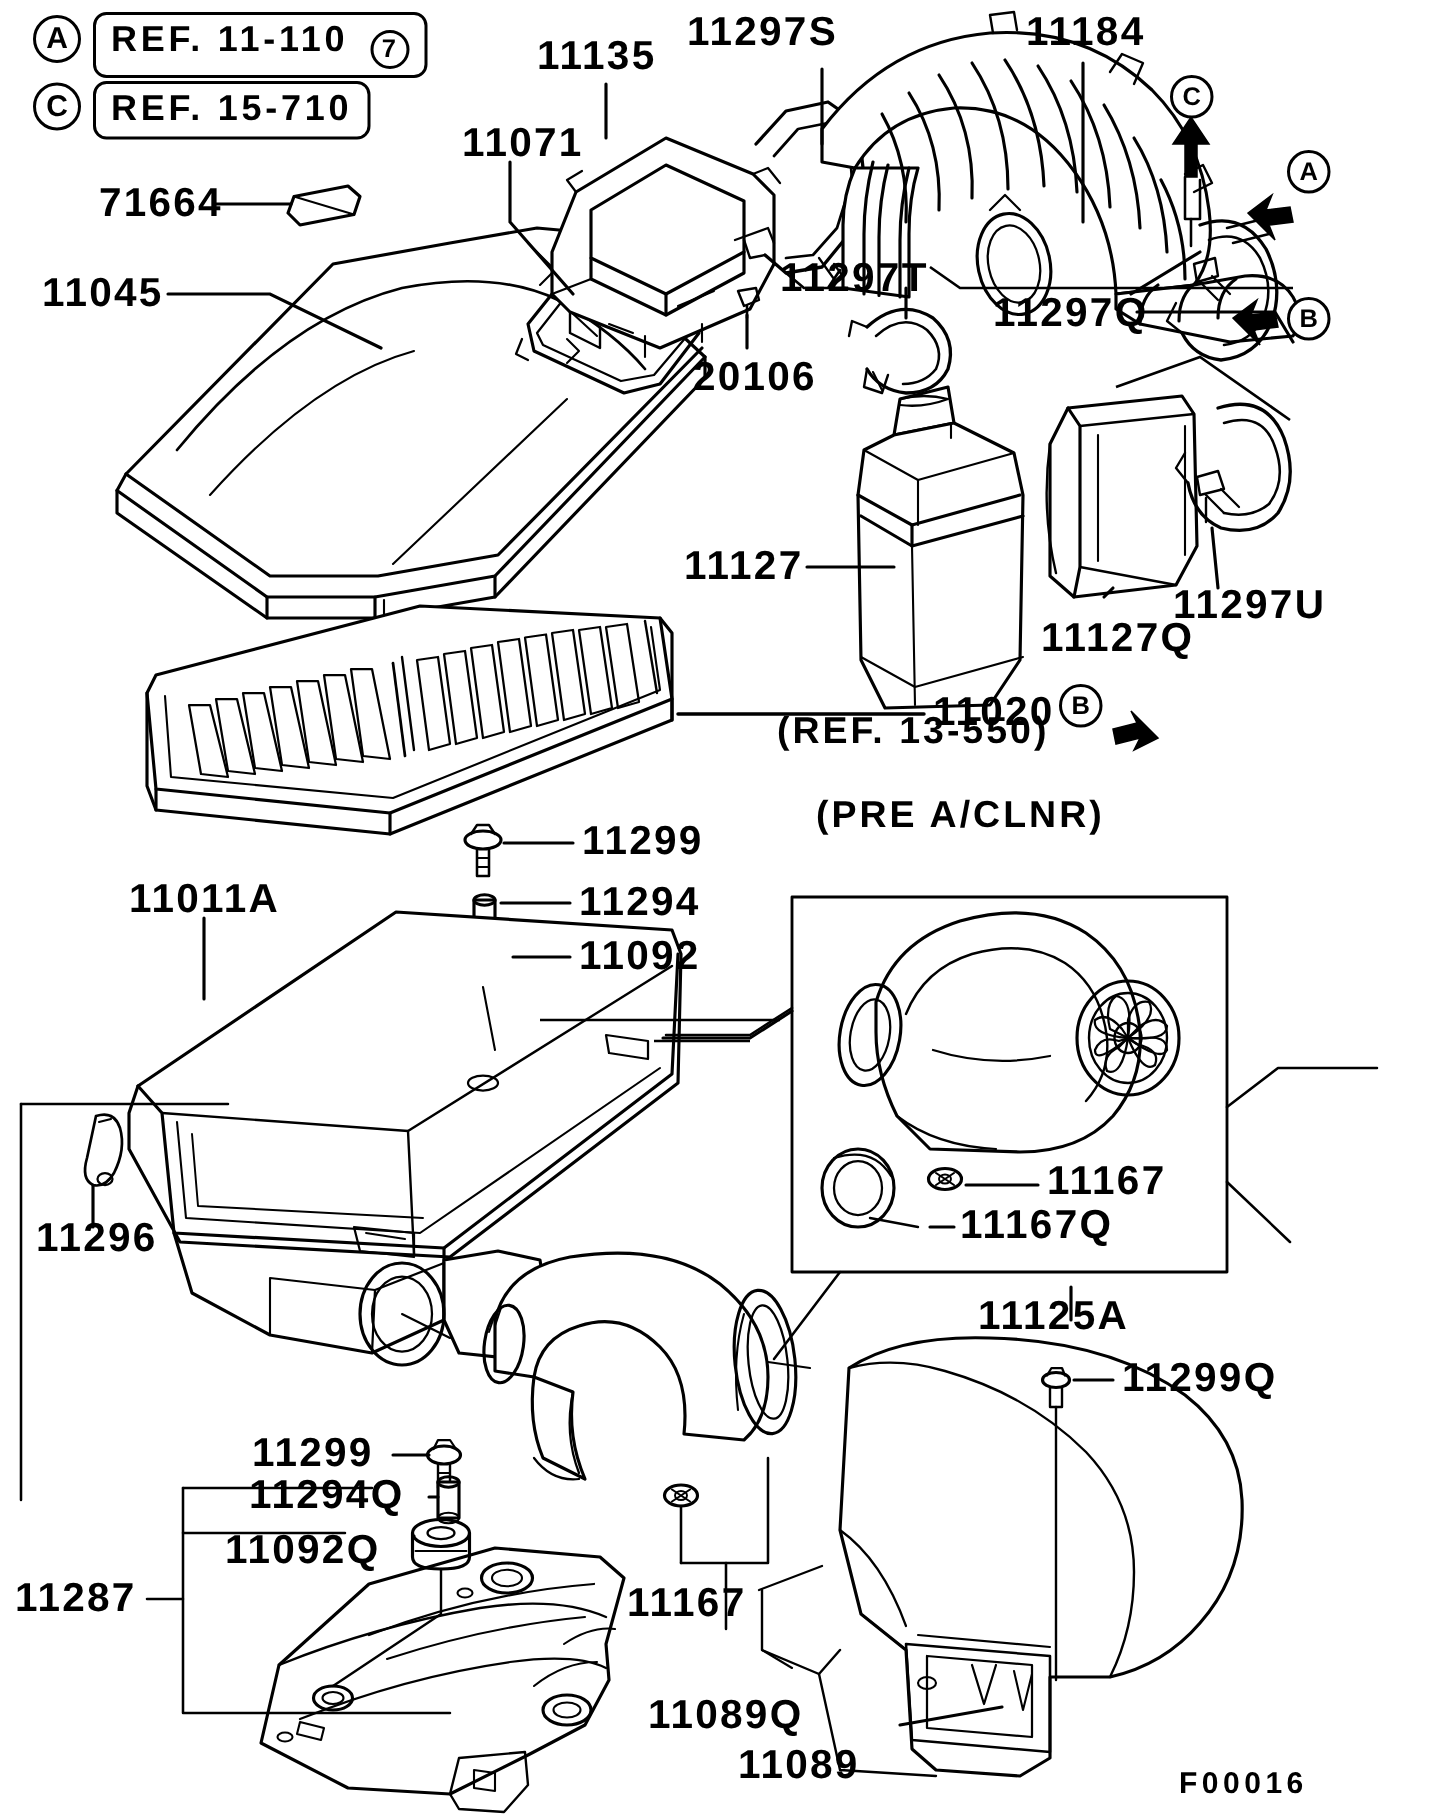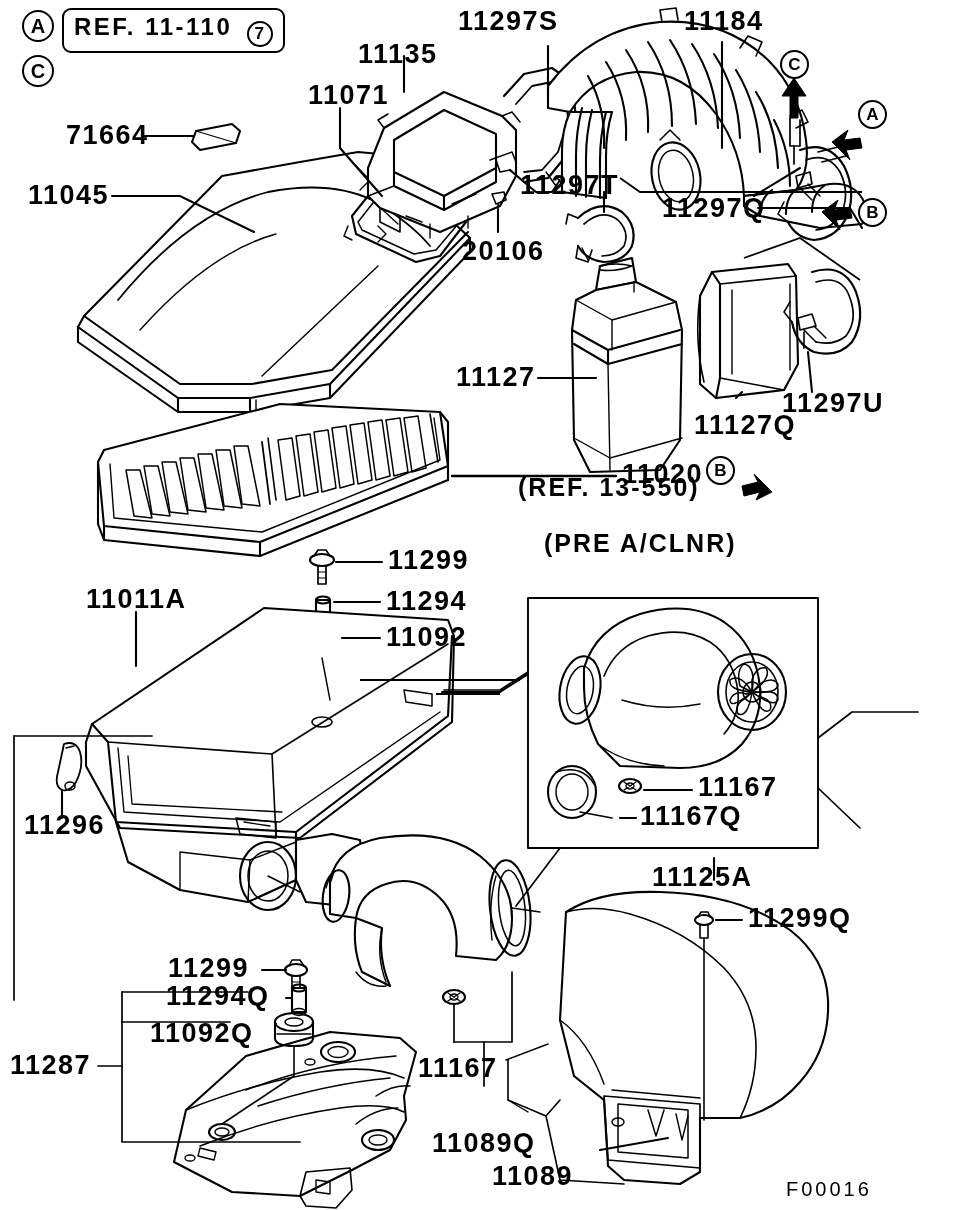--- a/index.html
+++ b/index.html
@@ -11,21 +11,21 @@
        font-weight:700;font-size:27px;letter-spacing:1.5px;
        white-space:nowrap;color:#000;line-height:1;}
   .lbl.sm{font-size:25px;letter-spacing:2px;}
   .refbox{position:absolute;border:2px solid #000;border-radius:9px;
           padding:3px 10px 4px 10px;font-weight:700;font-size:24px;
           letter-spacing:2.5px;white-space:nowrap;background:#fff;text-align:right;}
   .circ{position:absolute;border:2px solid #000;border-radius:50%;
         width:28px;height:28px;display:flex;align-items:center;
         justify-content:center;font-weight:700;font-size:20px;background:#fff;}
   .circ.small{width:25px;height:25px;font-size:17px;}
-  .code{position:absolute;font-weight:400;font-size:20px;letter-spacing:3px;}
+  .code{position:absolute;font-weight:700;font-size:20px;letter-spacing:3px;}
 </style>
 </head>
 <body>
 
 <div id="sheet">
 
 <svg width="960" height="1210" viewBox="0 0 960 1210">
   <g fill="none" stroke="#000" stroke-width="2.1" stroke-linecap="round" stroke-linejoin="round">
 
     <path d="M196 131 L232 124 L240 131 L236 143 L200 150 L192 142 Z" fill="#fff"></path>
@@ -418,36 +418,39 @@
 
 <div class="circ" style="left:22px;top:10px;">A</div>
 <div class="refbox" style="left:62px;top:8px;">
   <span>REF. 11-110</span>
   <span style="display:inline-flex;align-items:center;justify-content:center;
                border:2px solid #000;border-radius:50%;width:22px;height:22px;
                font-size:17px;vertical-align:-4px;margin-left:6px;">7</span>
 </div>
 
 <div class="circ" style="left:22px;top:55px;">C</div>
+<div class="refbox" style="left:62px;top:54px;">
+  <span>REF. 15-710</span>
+</div>
 
 <div class="circ small" style="left:780px;top:50px;">C</div>
 <div class="circ small" style="left:858px;top:100px;">A</div>
 <div class="circ small" style="left:858px;top:198px;">B</div>
 <div class="circ small" style="left:706px;top:456px;">B</div>
 
 <div class="lbl sm" style="left:518px;top:475px;">(REF. 13-550)</div>
 <div class="lbl sm" style="left:512px;top:531px;margin-left:32px;">(PRE  A/CLNR)</div>
 
 <div class="lbl" style="left:66px;top:122px;">71664</div>
 
 <div class="lbl" style="left:28px;top:182px;">11045</div>
 
 <div class="lbl" style="left:308px;top:82px;">11071</div>
 
-<div class="lbl" style="left:358px;top:24px;margin-top:17px;">11135</div>
+<div class="lbl" style="left:358px;top:24px;">11135</div>
 
 <div class="lbl" style="left:458px;top:8px;">11297S</div>
 
 <div class="lbl" style="left:684px;top:8px;">11184</div>
 
 <div class="lbl" style="left:520px;top:172px;text-align:center;">11297T</div>
 
 <div class="lbl" style="left:662px;top:195px;">11297Q</div>
 
 <div class="lbl" style="left:462px;top:238px;">20106</div>

